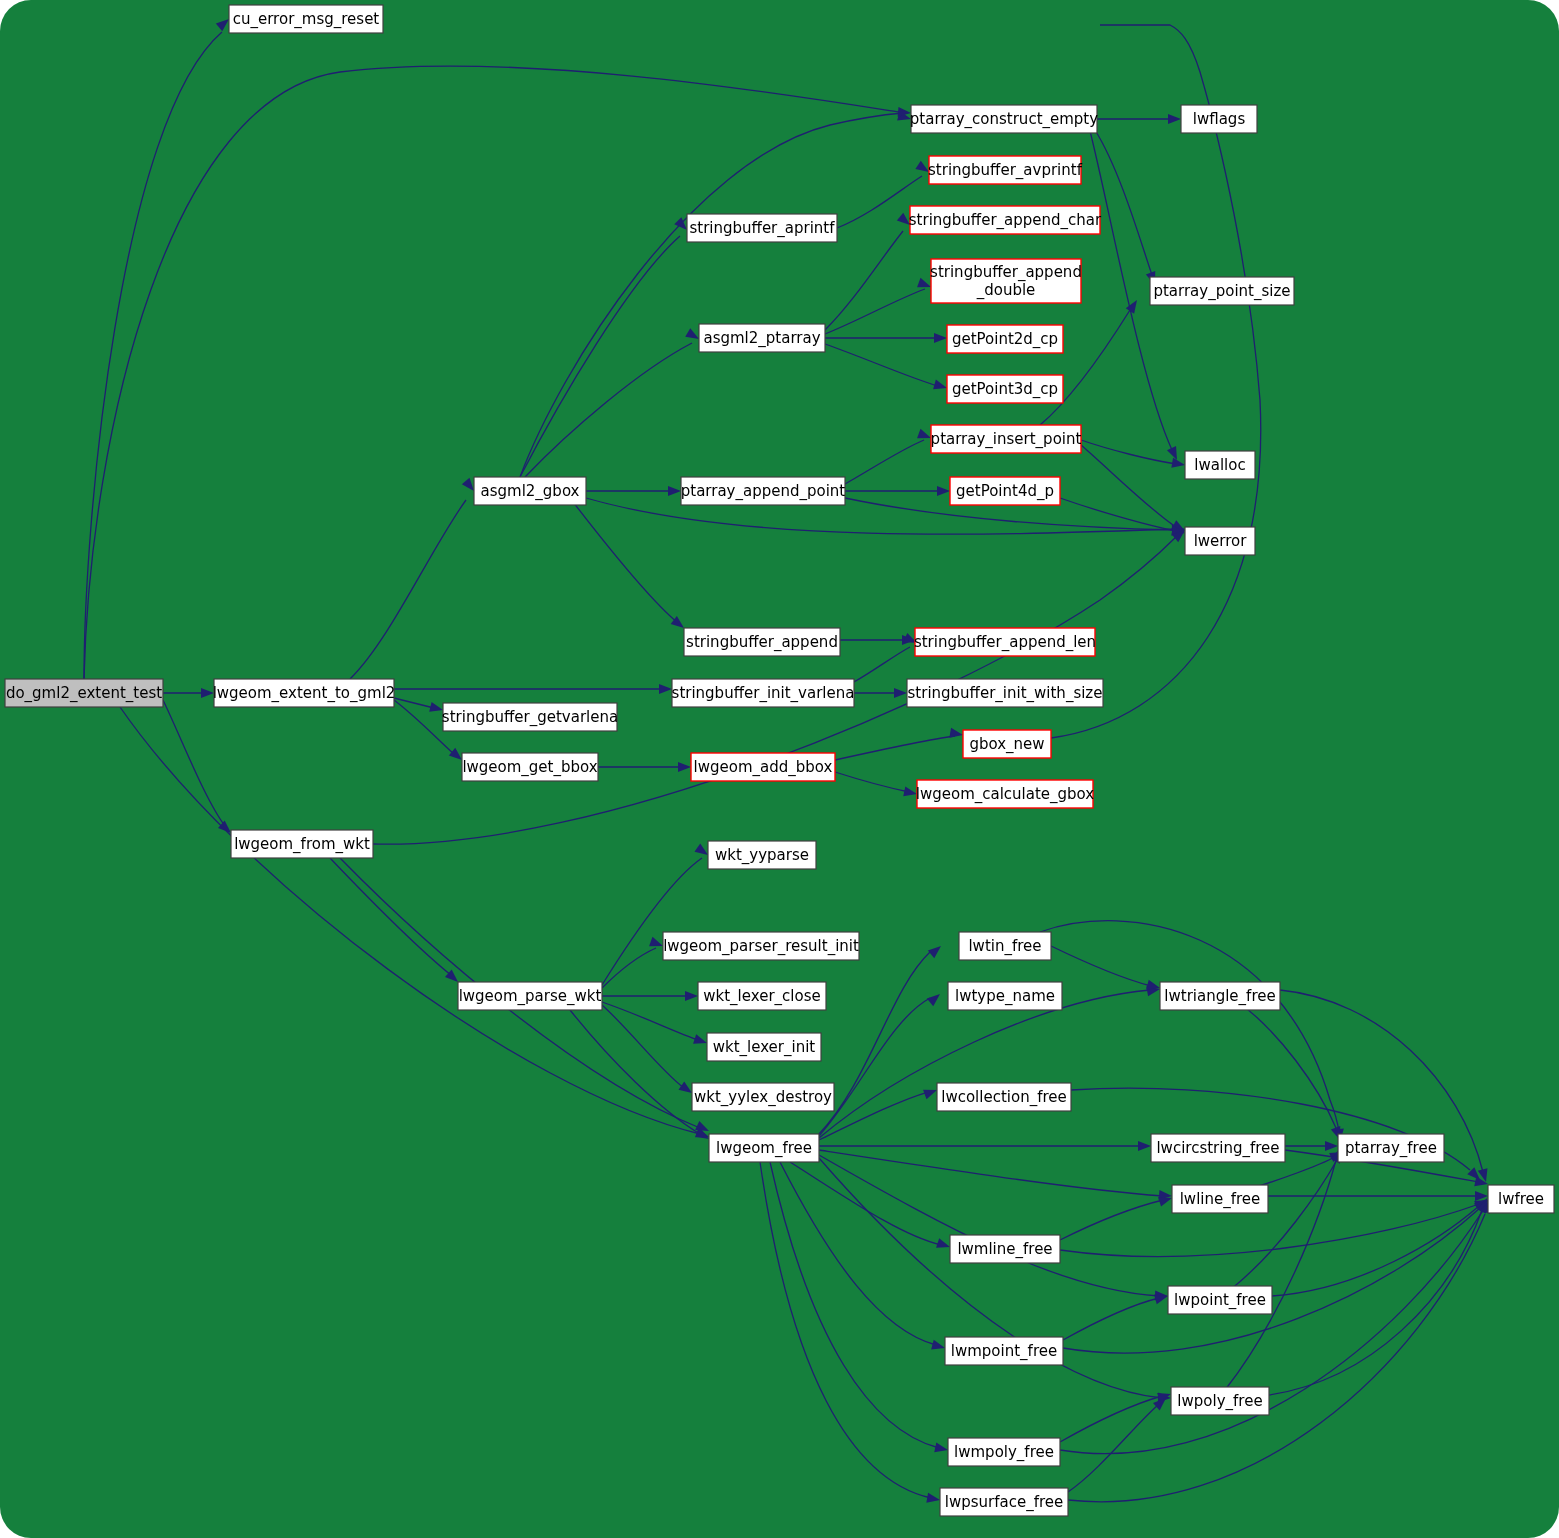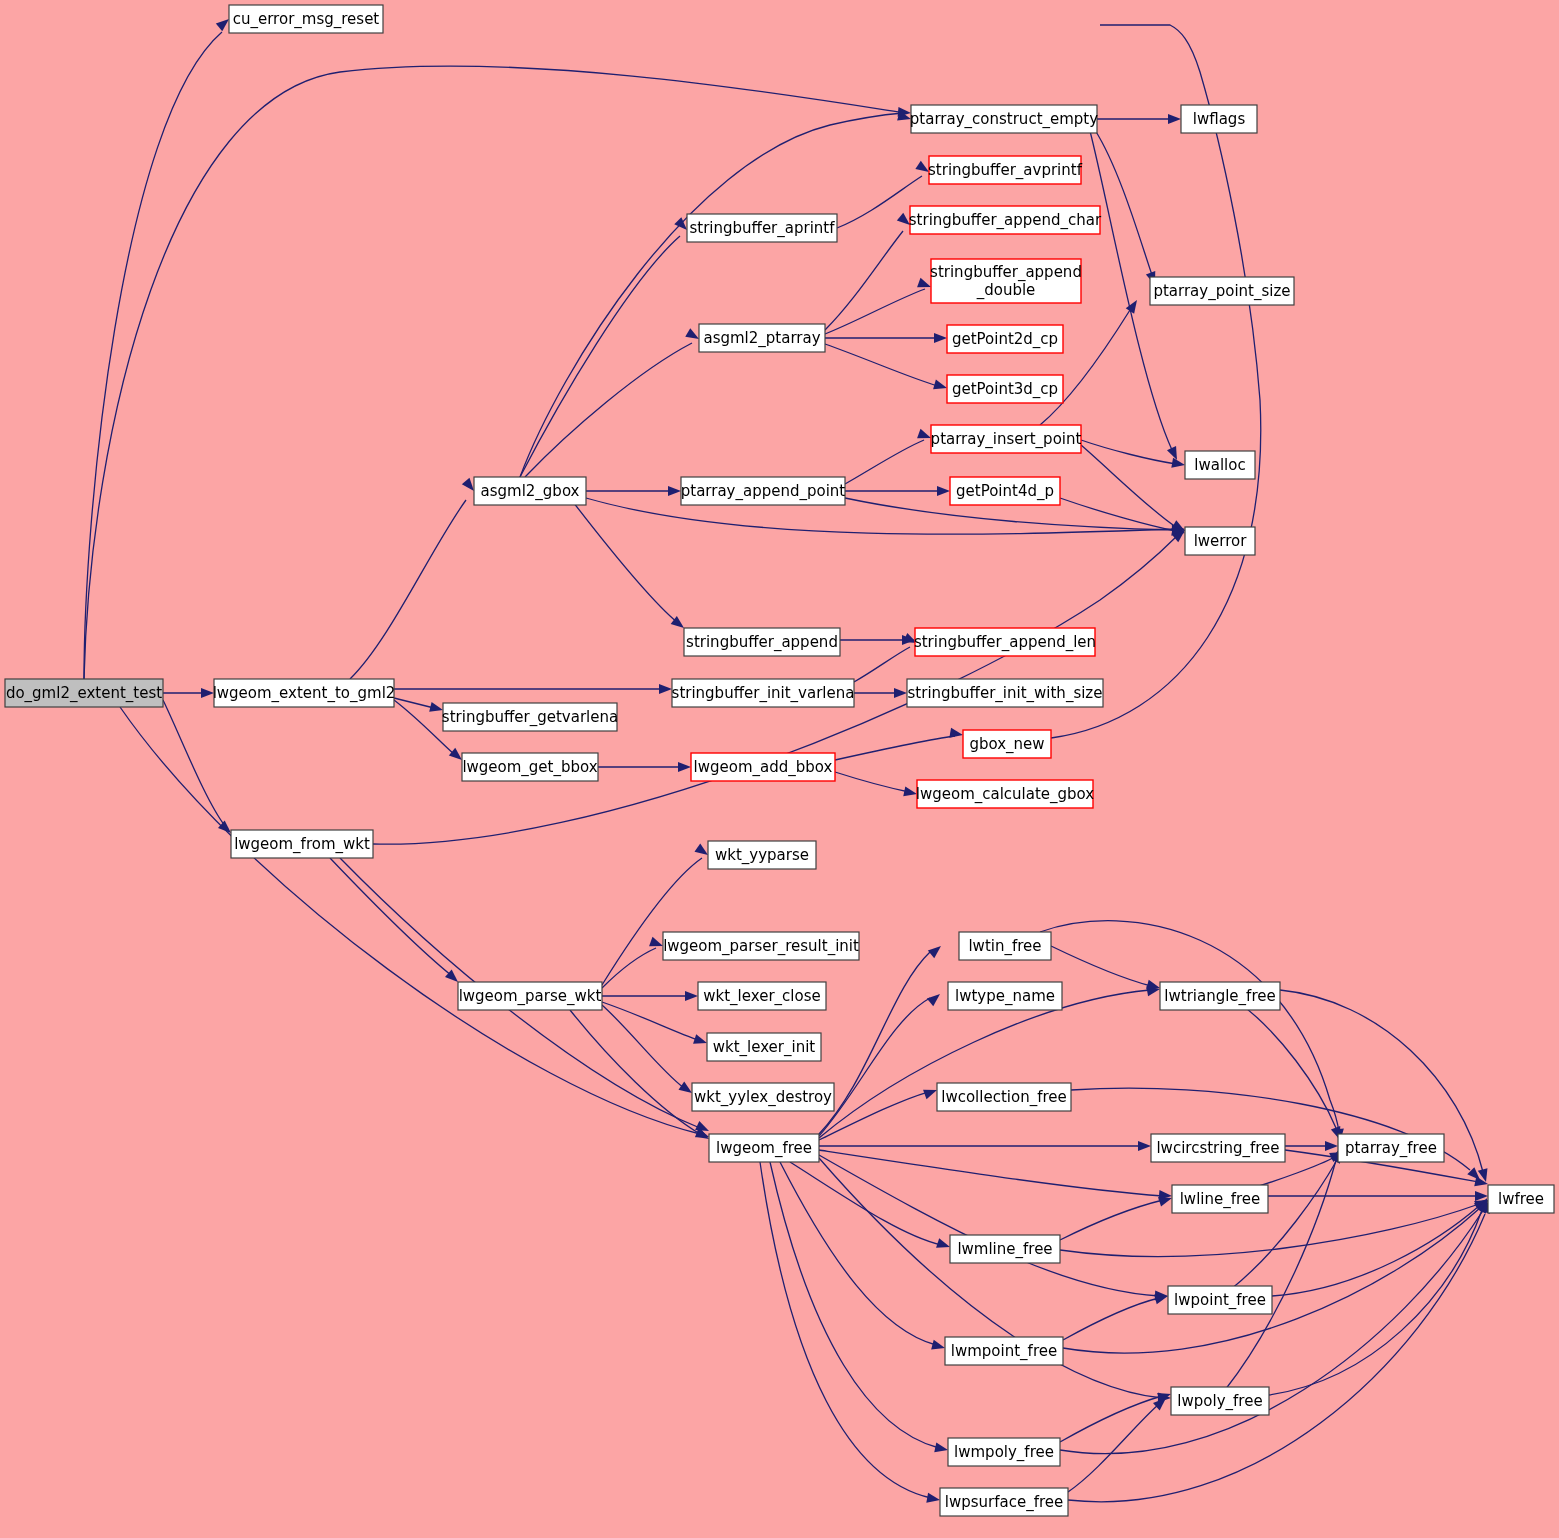--- a/index.html
+++ b/index.html
@@ -4,22 +4,23 @@
 <style>
   html, body {
     margin: 0;
     padding: 0;
     background: #ffffff;
   }
   #canvas-wrap {
     position: relative;
     width: 1559px;
     height: 1538px;
-    background: #fca5a5;
+    background: #15803d;
     font-family: "DejaVu Sans", sans-serif;
+    border-radius: 31px;
   }
   svg#graph {
     position: absolute;
     top: 0; left: 0;
     width: 1559px;
     height: 1538px;
     display: block;
   }
   .nodebox rect {
     fill: #ffffff;

